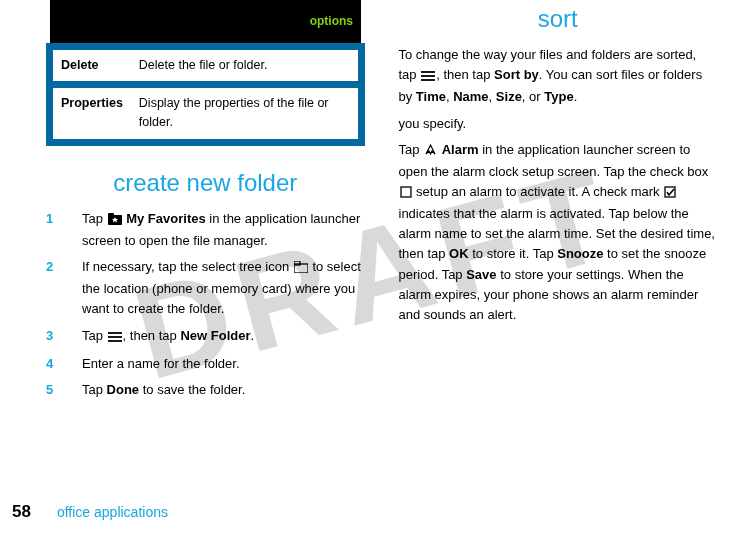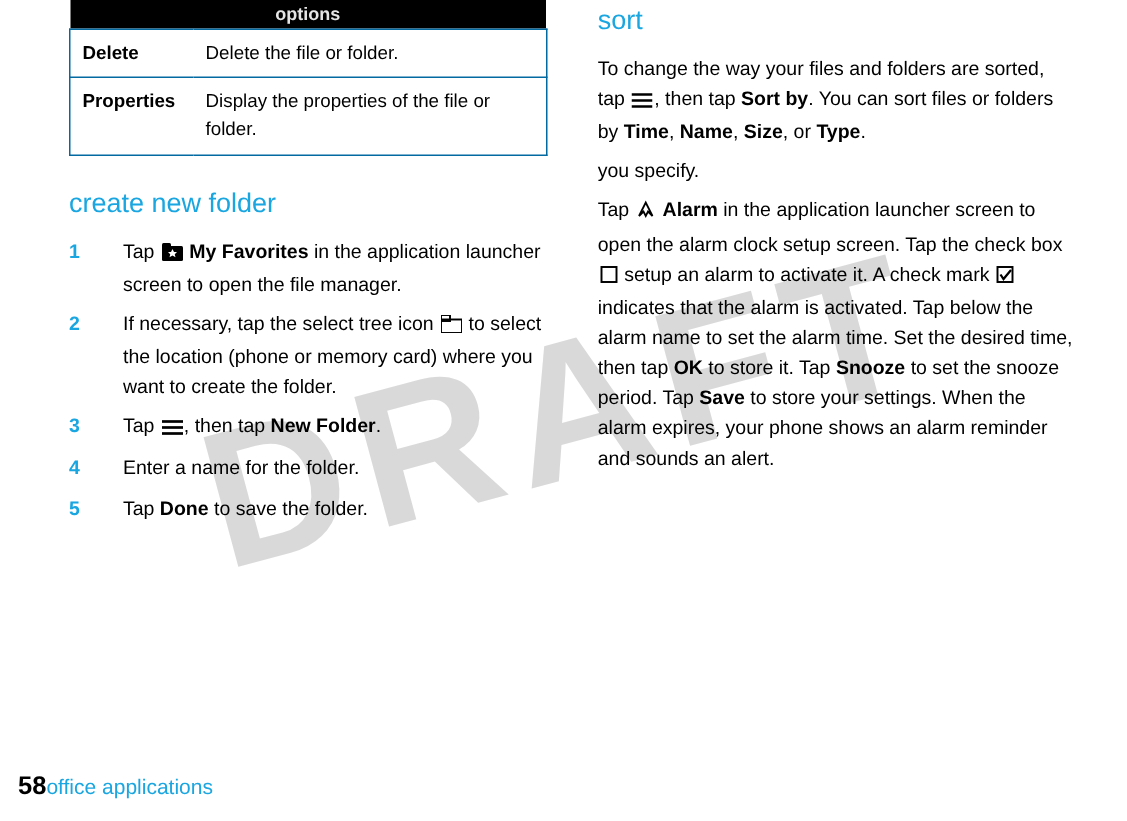--- a/index.html
+++ b/index.html
@@ -35,45 +35,46 @@
   }
   .col { flex: 1; }
   table {
     border-collapse: collapse;
     width: 100%;
     margin-bottom: 18px;
     font-size: 12.5px;
   }
   th {
     background: #000;
-    color: #e5e5e5;
-    text-align: center;
-    padding: 0 8px;
+    color: #84cc16;
+    text-align: right;
+    padding: 12px 8px;
     font-weight: bold;
     font-size: 12px;
   }
   td {
-    border: 1px solid #0369a1;
+    border: 7px solid #0369a1;
     padding: 6px 8px;
     vertical-align: top;
   }
   td.opt-label {
     font-family: "Arial Narrow", Arial, sans-serif;
     font-weight: bold;
     font-stretch: condensed;
     border-right: none;
     width: 26%;
   }
   td.opt-desc { border-left: none; }
   .heading {
     color: #1aa6e0;
-    font-size: 18px;
+    font-size: 24px;
     font-weight: 400;
     margin: 4px 0 8px 0;
     font-family: Arial, sans-serif;
+    text-align: center;
   }
   .step { display: flex; margin: 6px 0; }
   .step-num {
     color: #1aa6e0;
     font-weight: bold;
     width: 20px;
     flex-shrink: 0;
   }
   .step-body { flex: 1; margin-left: 16px; }
   .cond {
@@ -82,25 +83,25 @@
     font-stretch: condensed;
   }
   .icon {
     display: inline-block;
     vertical-align: -2px;
     margin: 0 1px;
   }
   p { margin: 6px 0; }
   .footer {
     position: absolute;
-    bottom: 10px;
+    bottom: 22px;
     left: 12px;
     display: flex;
     align-items: baseline;
-    gap: 0;
+    gap: 26px;
     z-index: 1;
   }
   .page-num { font-weight: 900; font-size: 17px; }
   .footer-label { color: #1aa6e0; font-size: 14px; }
 </style>
 </head>
 <body>
 
 <div class="watermark">DRAFT</div>
 

